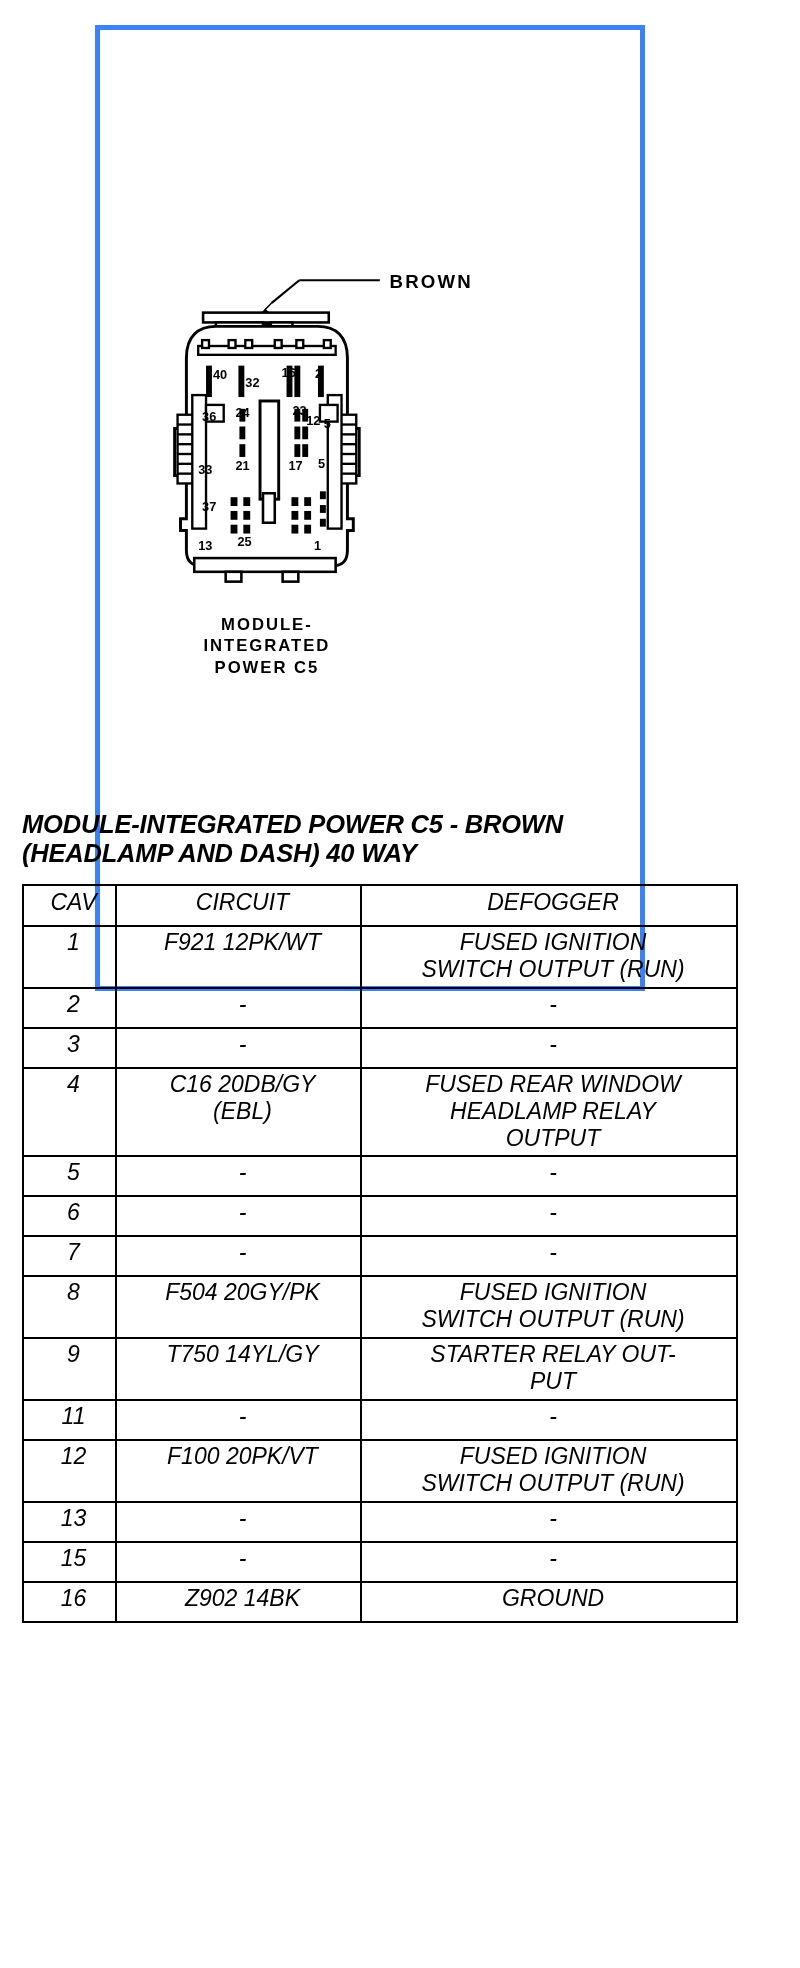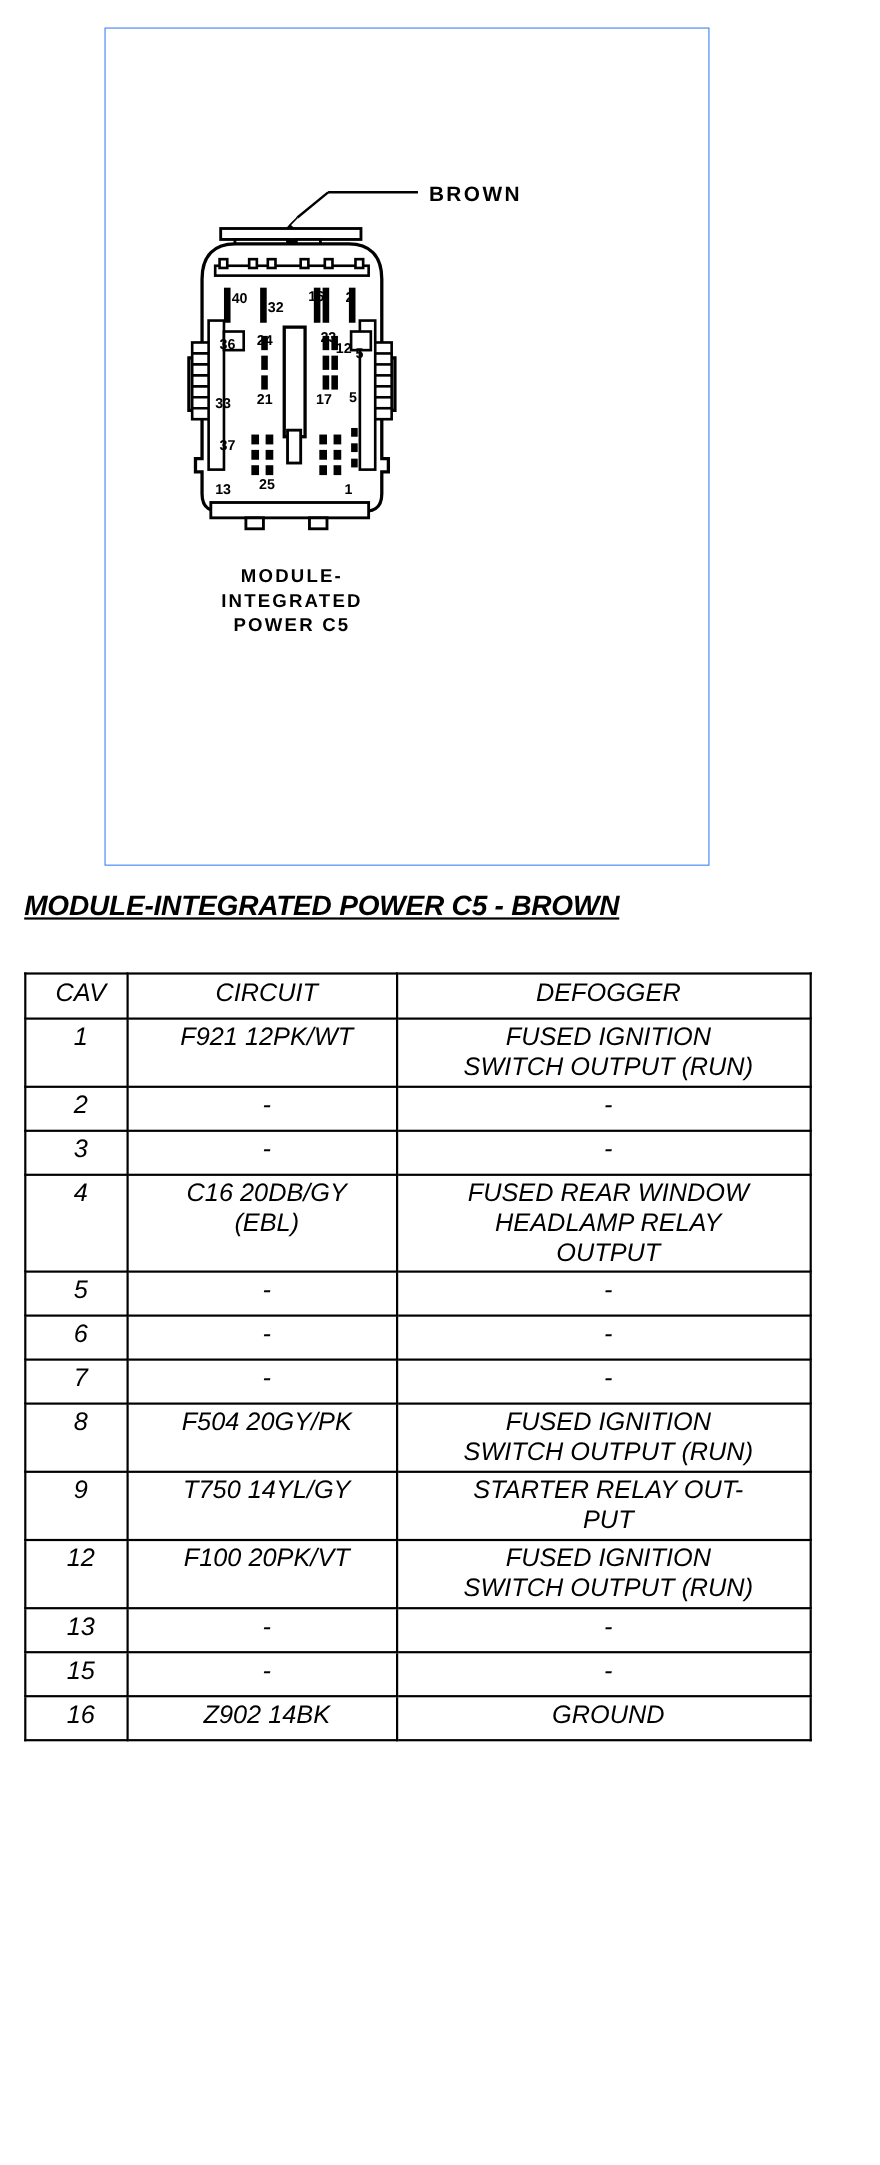--- a/index.html
+++ b/index.html
@@ -15,22 +15,22 @@
     color: #000000;
     overflow: hidden;
   }
 
   
   #figure-frame {
     position: absolute;
     left: 95px;
     top: 25px;
     width: 550px;
-    height: 762px;
-    border: 1px solid #3b82f6;
+    height: 966px;
+    border: 5px solid #3b82f6;
     box-sizing: border-box;
     background: #fff;
   }
 
   #connector-figure {
     position: absolute;
     left: 0;
     top: 0;
     width: 100%;
     height: 100%;
@@ -41,21 +41,21 @@
     position: absolute;
     left: 22px;
     top: 810px;
     width: 756px;
     font-size: 25.5px;
     font-weight: bold;
     font-style: italic;
     line-height: 1.13;
     letter-spacing: -0.2px;
   }
-  #doc-title .tline { display: block; white-space: nowrap; text-decoration: underline; }
+  #doc-title .tline { display: block; white-space: nowrap; }
 
   
   #pinout-table {
     position: absolute;
     left: 22px;
     top: 884px;
     width: 714px;
     border-collapse: collapse;
     table-layout: fixed;
     font-style: italic;
@@ -233,20 +233,21 @@
     <g font-family="'Liberation Sans', sans-serif" font-size="17" font-weight="bold" letter-spacing="2" fill="#000" text-anchor="middle">
       <text x="170" y="505">MODULE-</text>
       <text x="170" y="527">INTEGRATED</text>
       <text x="170" y="549">POWER C5</text>
     </g>
   </svg>
 </div>
 
 <div id="doc-title">
   <span class="tline">MODULE-INTEGRATED POWER C5 - BROWN</span>
+  <span class="tline">(HEADLAMP AND DASH) 40 WAY</span>
 </div>
 
 <table id="pinout-table">
   <colgroup>
     <col class="c-cav">
       <col class="c-cir">
       <col class="c-fun">
   </colgroup>
   <thead>
     <tr>
@@ -337,20 +338,29 @@
         <td class="cav-cell">9</td>
         <td class="circuit-cell">
           <span class="cell-line">T750 14YL/GY</span>
         </td>
         <td class="function-cell">
           <span class="cell-line">STARTER RELAY OUT-</span>
           <span class="cell-line">PUT</span>
         </td>
       </tr>
       <tr>
+        <td class="cav-cell">11</td>
+        <td class="circuit-cell">
+          <span class="cell-line">-</span>
+        </td>
+        <td class="function-cell">
+          <span class="cell-line">-</span>
+        </td>
+      </tr>
+      <tr>
         <td class="cav-cell">12</td>
         <td class="circuit-cell">
           <span class="cell-line">F100 20PK/VT</span>
         </td>
         <td class="function-cell">
           <span class="cell-line">FUSED IGNITION</span>
           <span class="cell-line">SWITCH OUTPUT (RUN)</span>
         </td>
       </tr>
       <tr>

